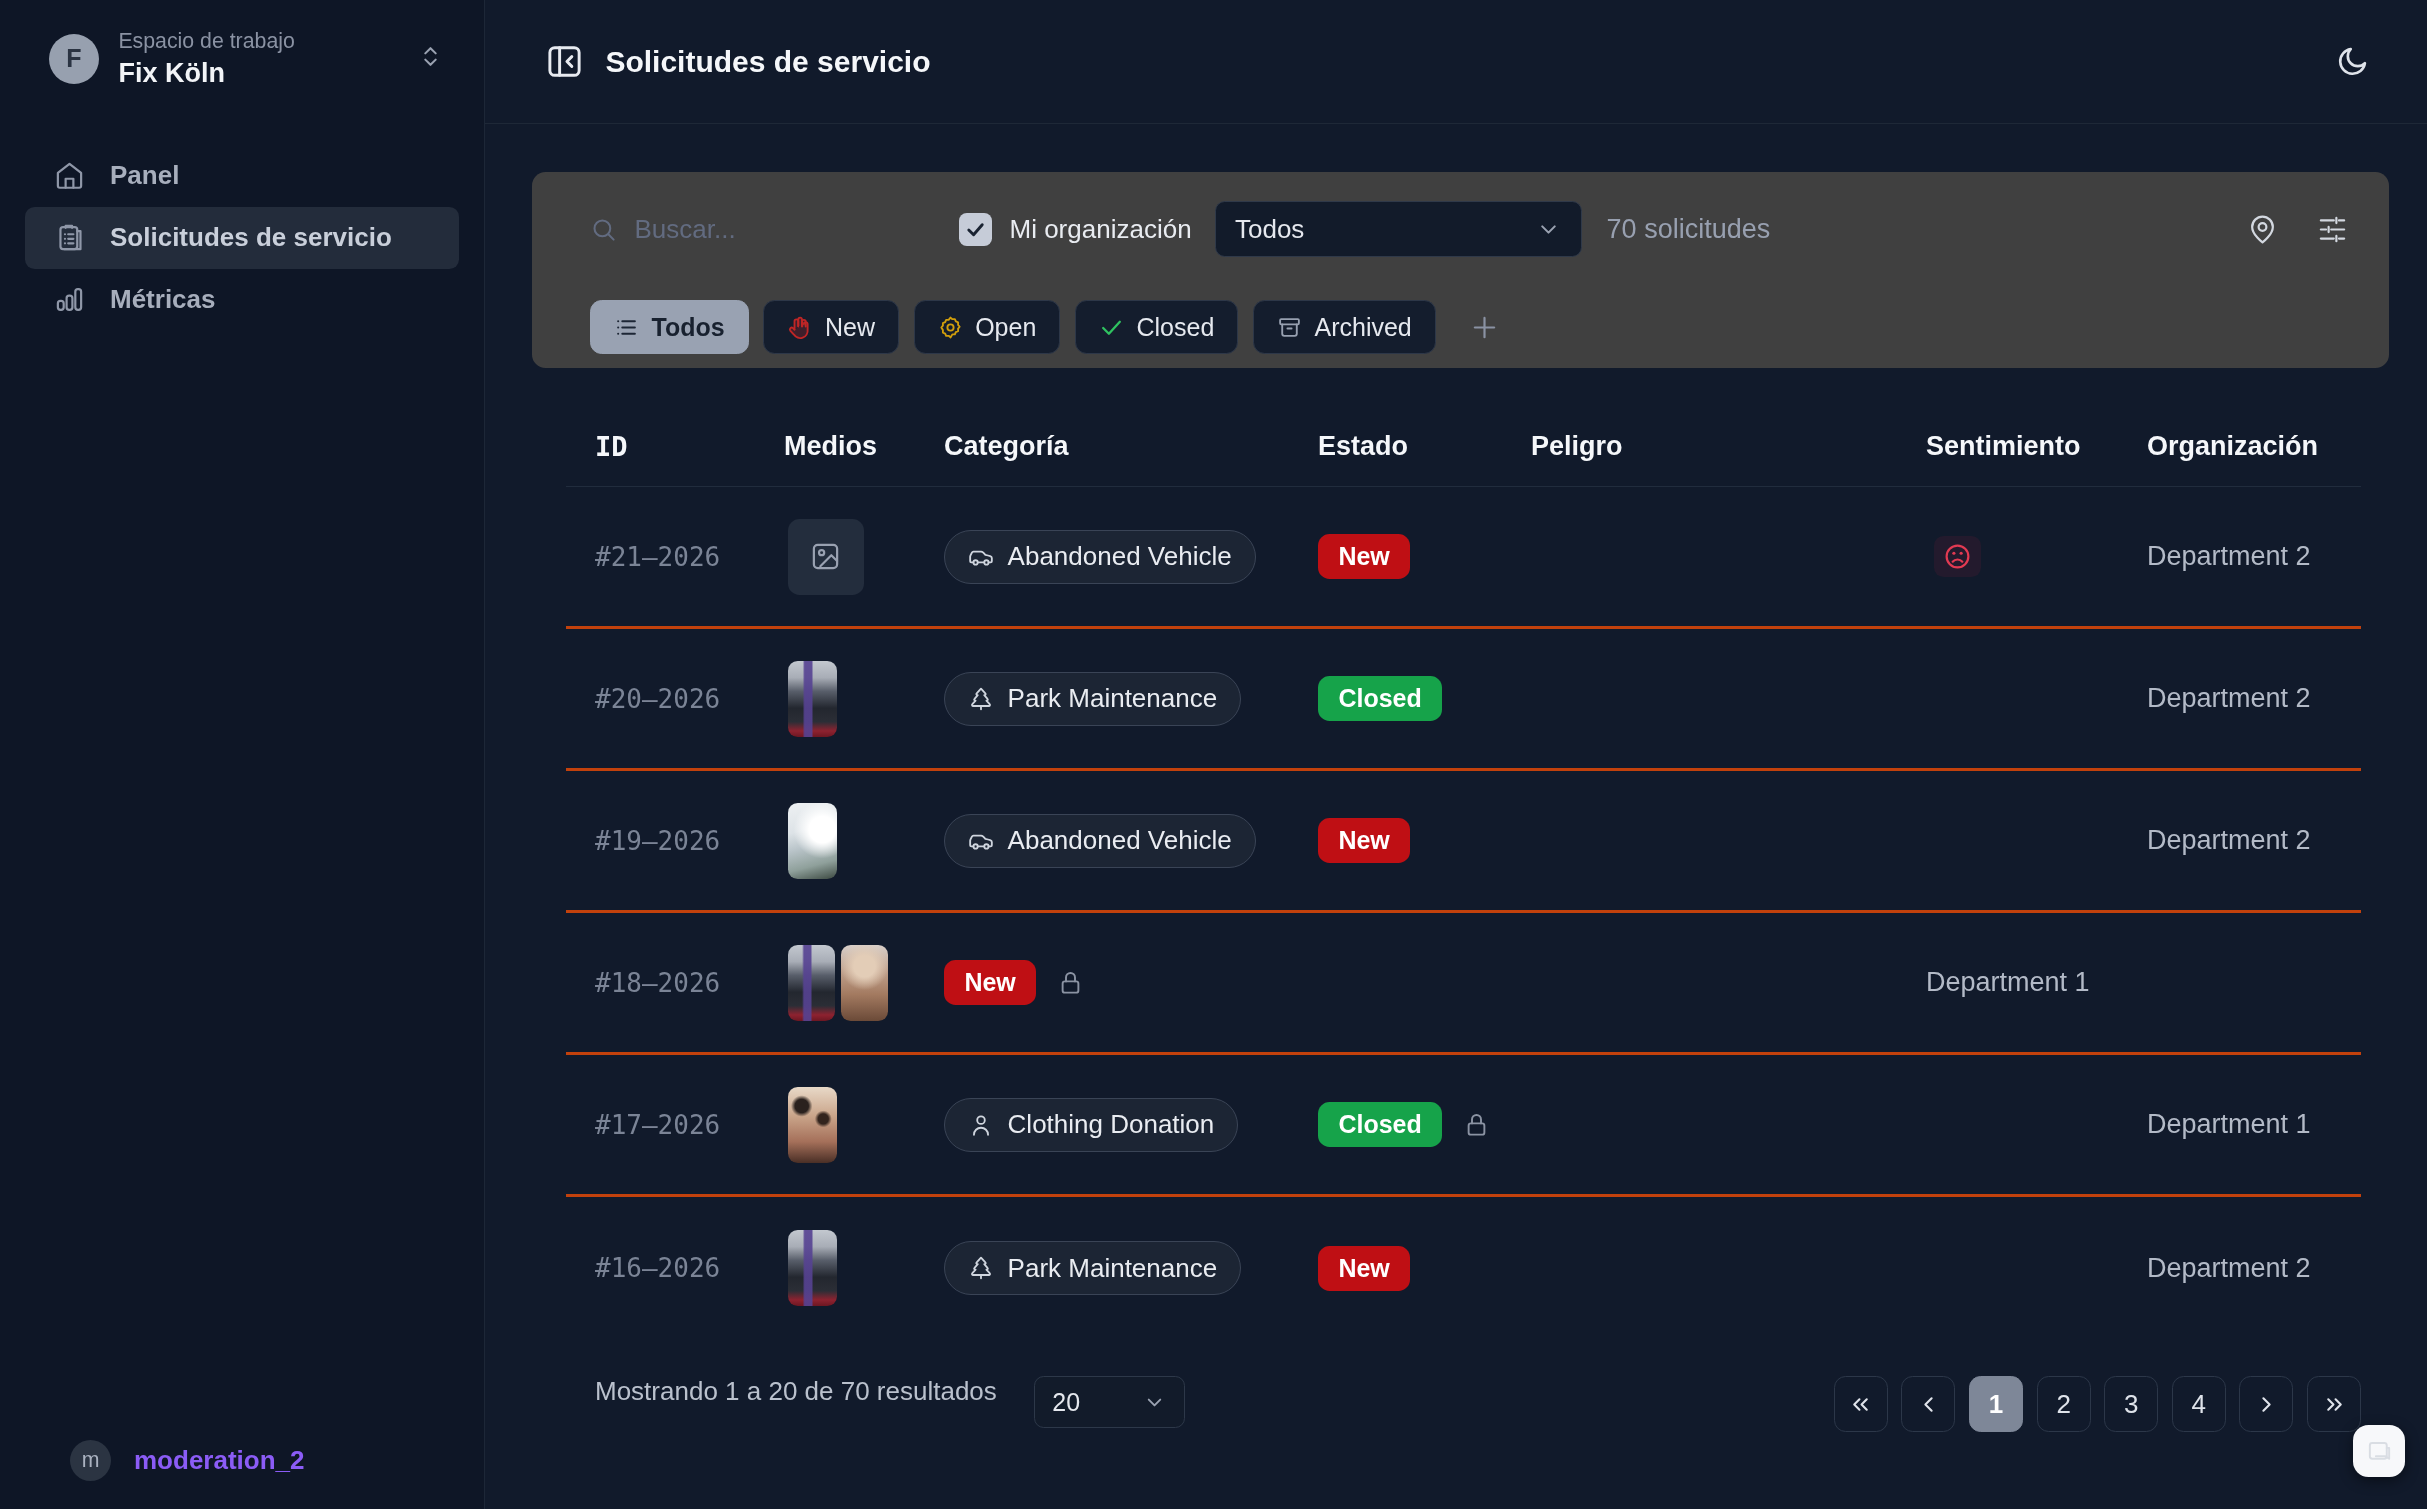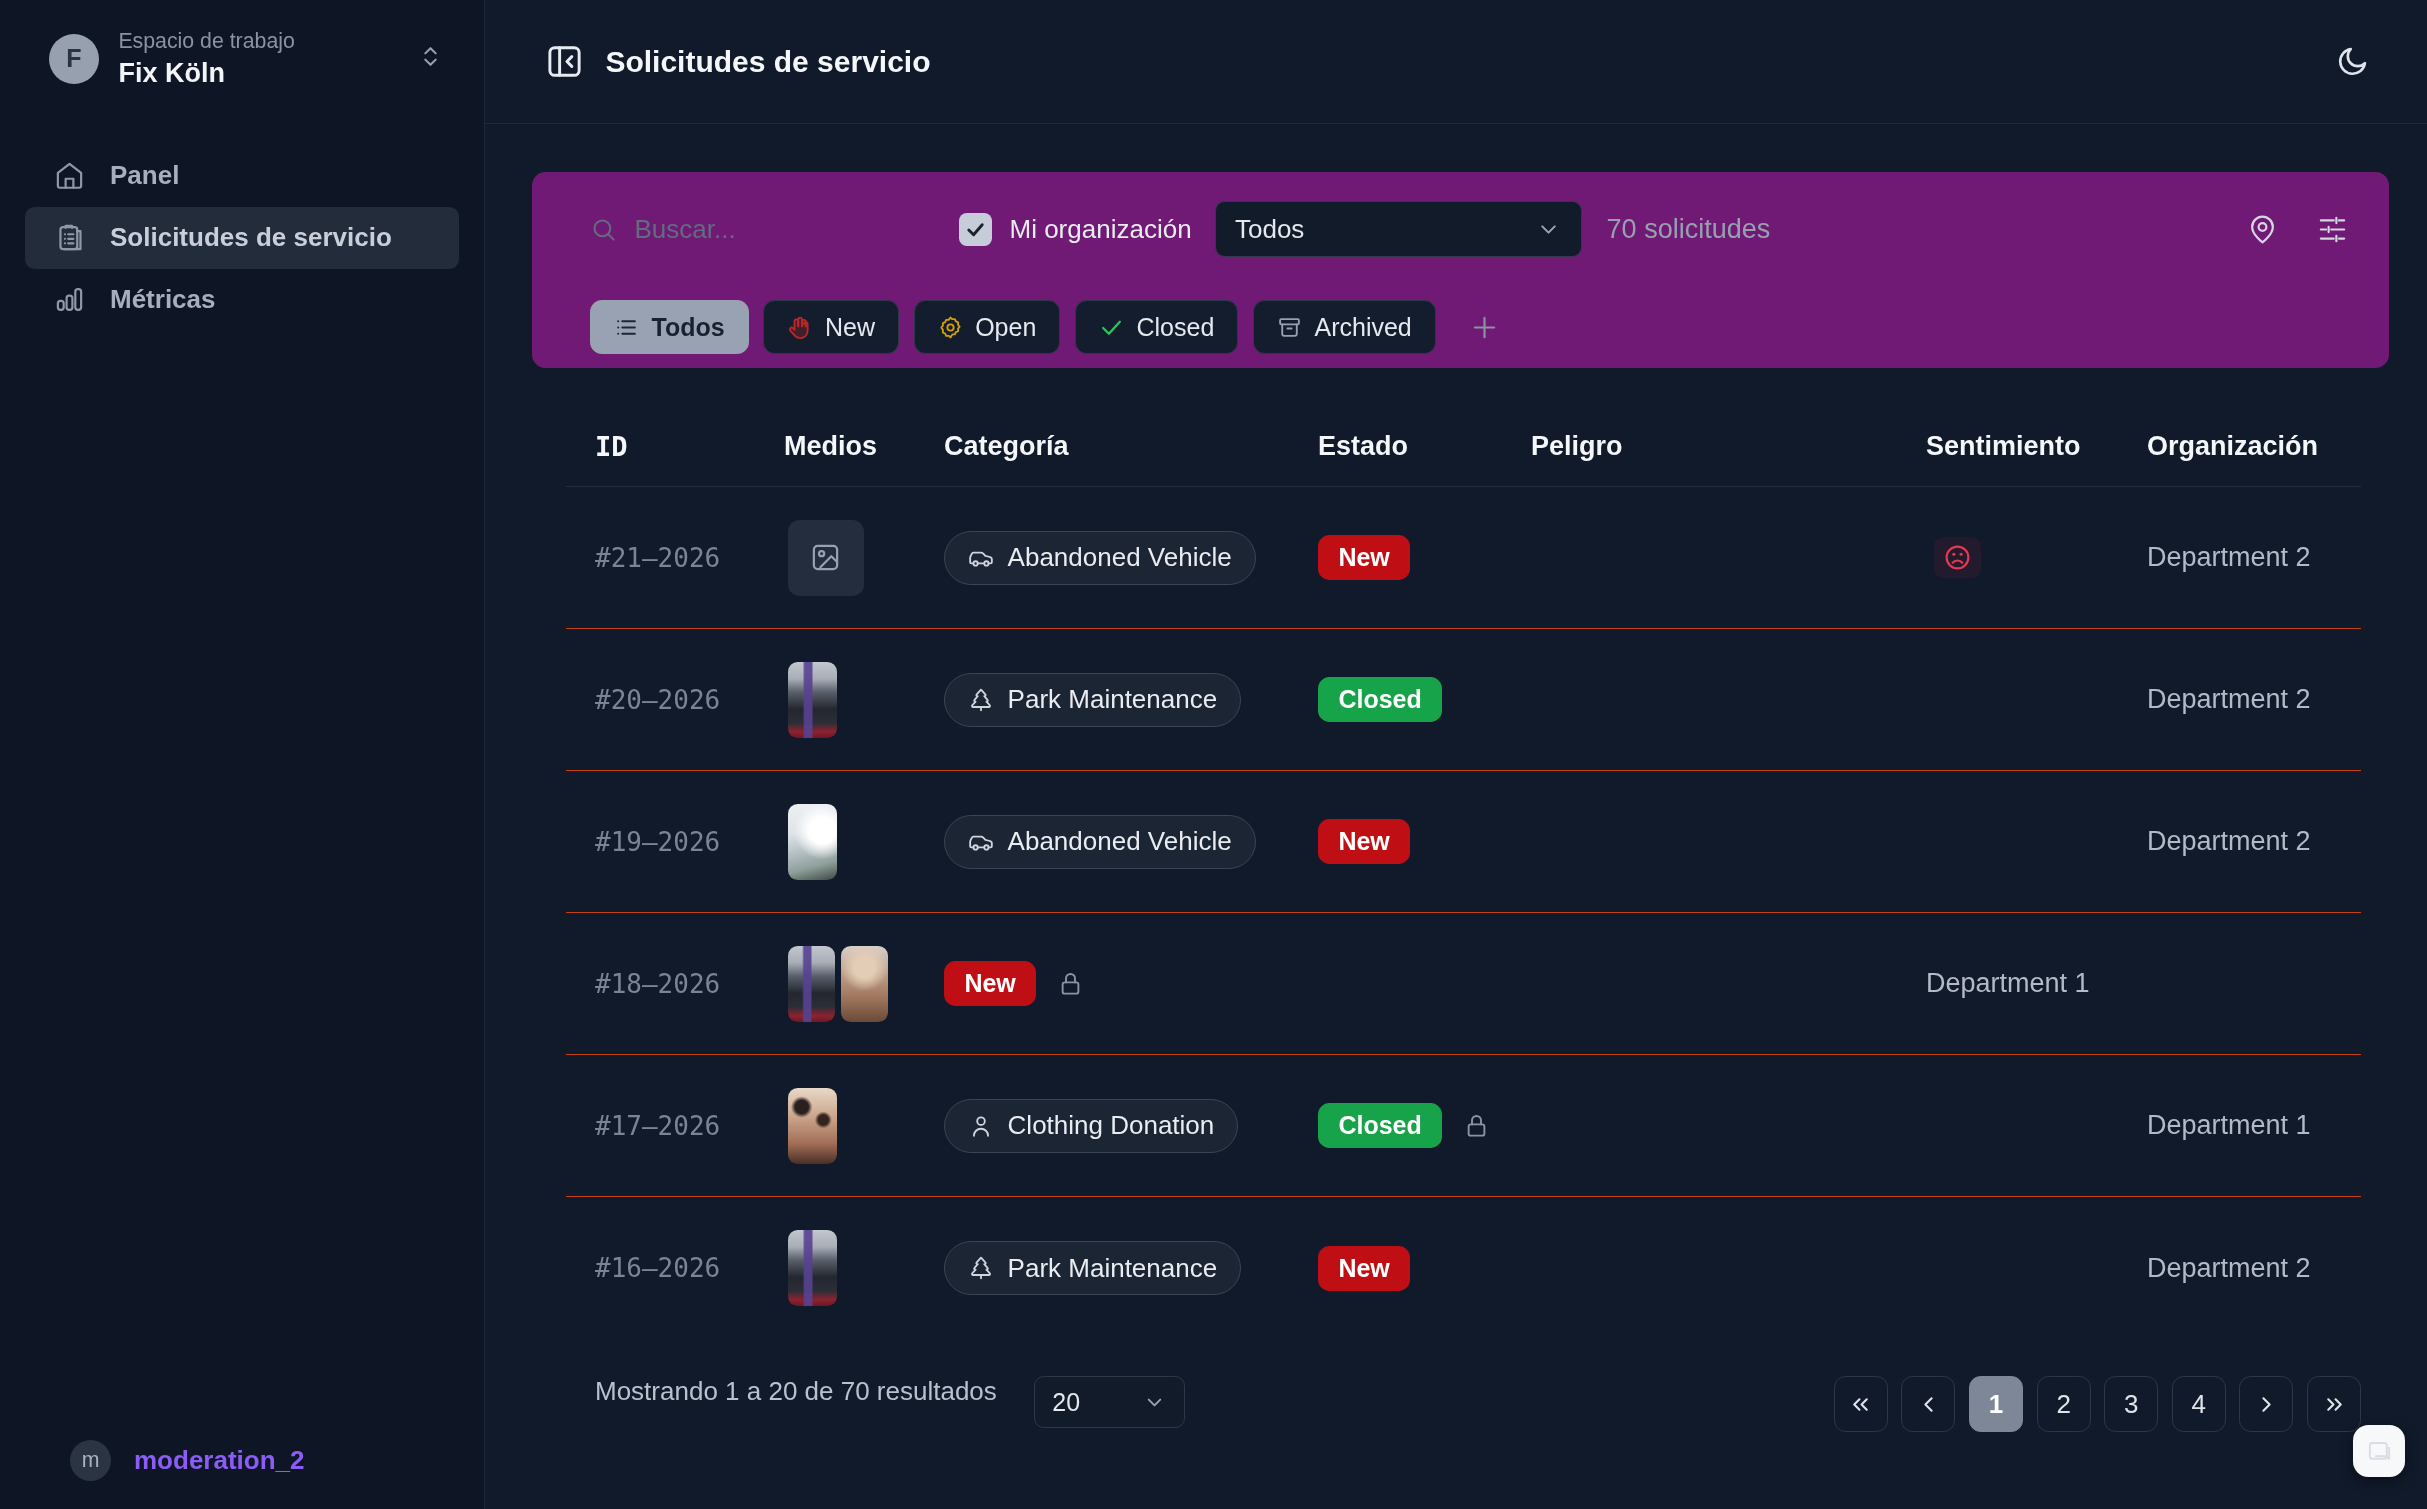--- a/index.html
+++ b/index.html
@@ -25,21 +25,21 @@
 
   
   .main { flex:1; position:relative; height:100%; background:#111a2b; }
   .topbar { height:124px; border-bottom:1px solid #1e2837; display:flex; align-items:center; padding:0 54px 0 58px; }
   .collapse-btn { width:43px; height:43px; color:#e7eaf0; cursor:pointer; display:flex; align-items:center; justify-content:center; }
   .page-title { font-size:30px; font-weight:700; color:#f5f7fa; margin-left:19.4px; }
   .topbar-spacer { flex:1; }
   .moon-btn { width:43px; height:43px; color:#dfe3ea; cursor:pointer; display:flex; align-items:center; justify-content:center; }
 
   
-  .filter-panel { margin:48px 39px 0 47px; height:196px; background:#701a75; border-radius:13.6px; padding:27px 41px 0 58px; }
+  .filter-panel { margin:48px 39px 0 47px; height:196px; background:#404040; border-radius:13.6px; padding:27px 41px 0 58px; }
   .f-row1 { display:flex; align-items:center; height:60px; }
   .search-wrap { display:flex; align-items:center; gap:17.5px; width:369px; color:#626b80; }
   .search-wrap svg { flex:0 0 27px; }
   .search-input { background:transparent; border:none; outline:none; color:#d7dbe3; font-size:26px; width:291px; font-family:"Liberation Sans",sans-serif; }
   .search-input::placeholder { color:#626b80; }
   .checkbox { width:33px; height:33px; border-radius:7.8px; background:#c6ccd8; display:flex; align-items:center; justify-content:center; cursor:pointer; flex:0 0 33px; }
   .chk-label { font-size:26px; color:#e9ecf1; margin-left:17.5px; margin-right:23px; white-space:nowrap; cursor:pointer; }
   .org-select { width:367px; height:56px; background:#121b2a; border:1px solid #2f3949; border-radius:9.7px; display:flex; align-items:center; padding:0 19.4px; font-size:26px; color:#e5e8ee; cursor:pointer; }
   .org-select .sel-val { flex:1; }
   .org-select svg { color:#9aa2b1; }
@@ -49,21 +49,21 @@
   .f-row2 { margin-top:41px; display:flex; align-items:center; gap:14.6px; }
   .chip { display:inline-flex; align-items:center; gap:12.6px; height:54px; padding:0 23px; border-radius:11.6px; background:#141d2d; border:1px solid #2d3748; font-size:25px; color:#e6e9ef; cursor:pointer; }
   .chip.active { background:#99a2b2; border-color:#99a2b2; color:#18212f; font-weight:600; }
   .chip .cicon { display:flex; }
   .plus-btn { margin-left:17.5px; color:#8a92a3; cursor:pointer; display:flex; }
 
   
   .table { margin:39px 67px 0 81px; }
   .thead, .trow { display:grid; grid-template-columns:218px 160px 374px 213px 395px 221px 1fr; align-items:center; }
   .thead { height:80px; border-bottom:1px solid #212c3d; font-size:27px; font-weight:700; color:#f5f7fa; }
-  .trow { height:142px; border-bottom:1px solid #c2410c; cursor:pointer; }
+  .trow { height:142px; border-bottom:3px solid #c2410c; cursor:pointer; }
   .trow:last-child { border-bottom:none; }
   .c-id { padding-left:29px; font-family:"DejaVu Sans Mono", monospace; }
   .trow .c-id { color:#7b8496; font-size:26px; }
   .cell { display:flex; align-items:center; }
   .c-media { padding-left:3.9px; gap:5.8px; }
   .media-ph { width:76px; height:76px; border-radius:11.6px; background:#232d3d; display:flex; align-items:center; justify-content:center; color:#99a1b1; }
   .thumb { width:49px; height:76px; border-radius:9.7px; flex:0 0 49px; }
   .thumb.sm { width:47px; flex-basis:47px; }
   .ph-crowd { background:linear-gradient(90deg, transparent 30%, rgba(86,66,146,.9) 34%, rgba(86,66,146,.9) 48%, transparent 52%),
               linear-gradient(180deg,#c3c8cf 0%,#a8adb6 22%,#585e6a 40%,#23272f 62%,#2b2e36 80%,#8e2230 92%,#6d1722 100%); }

